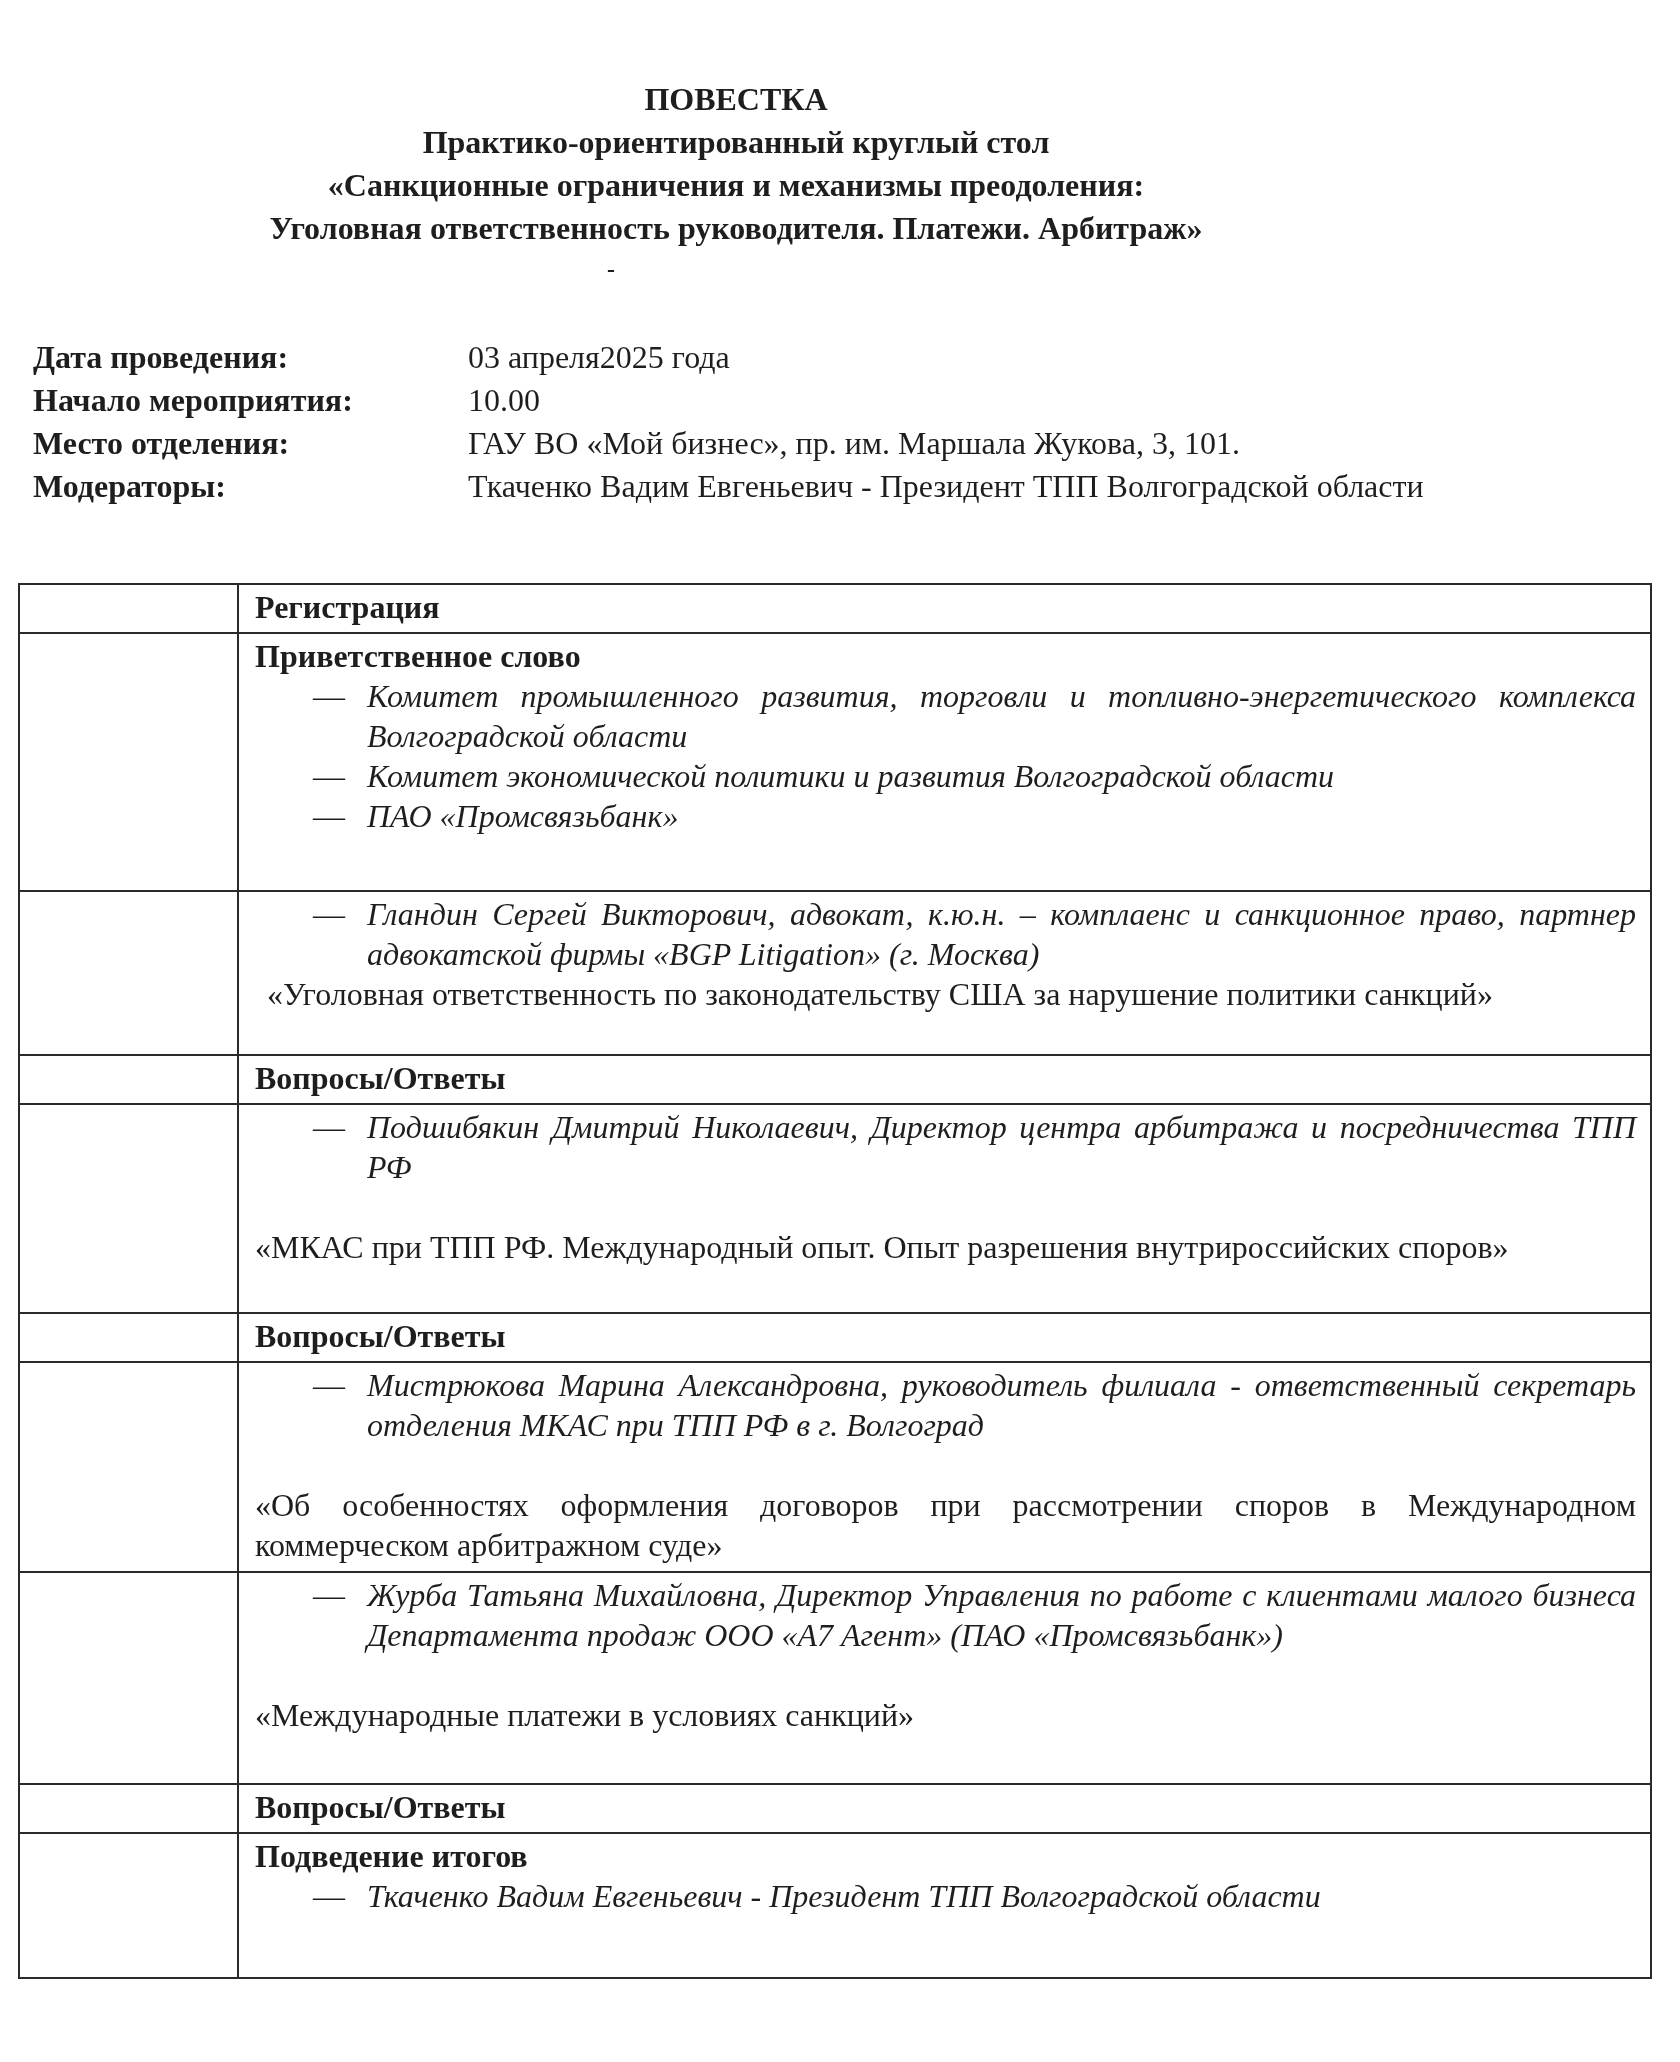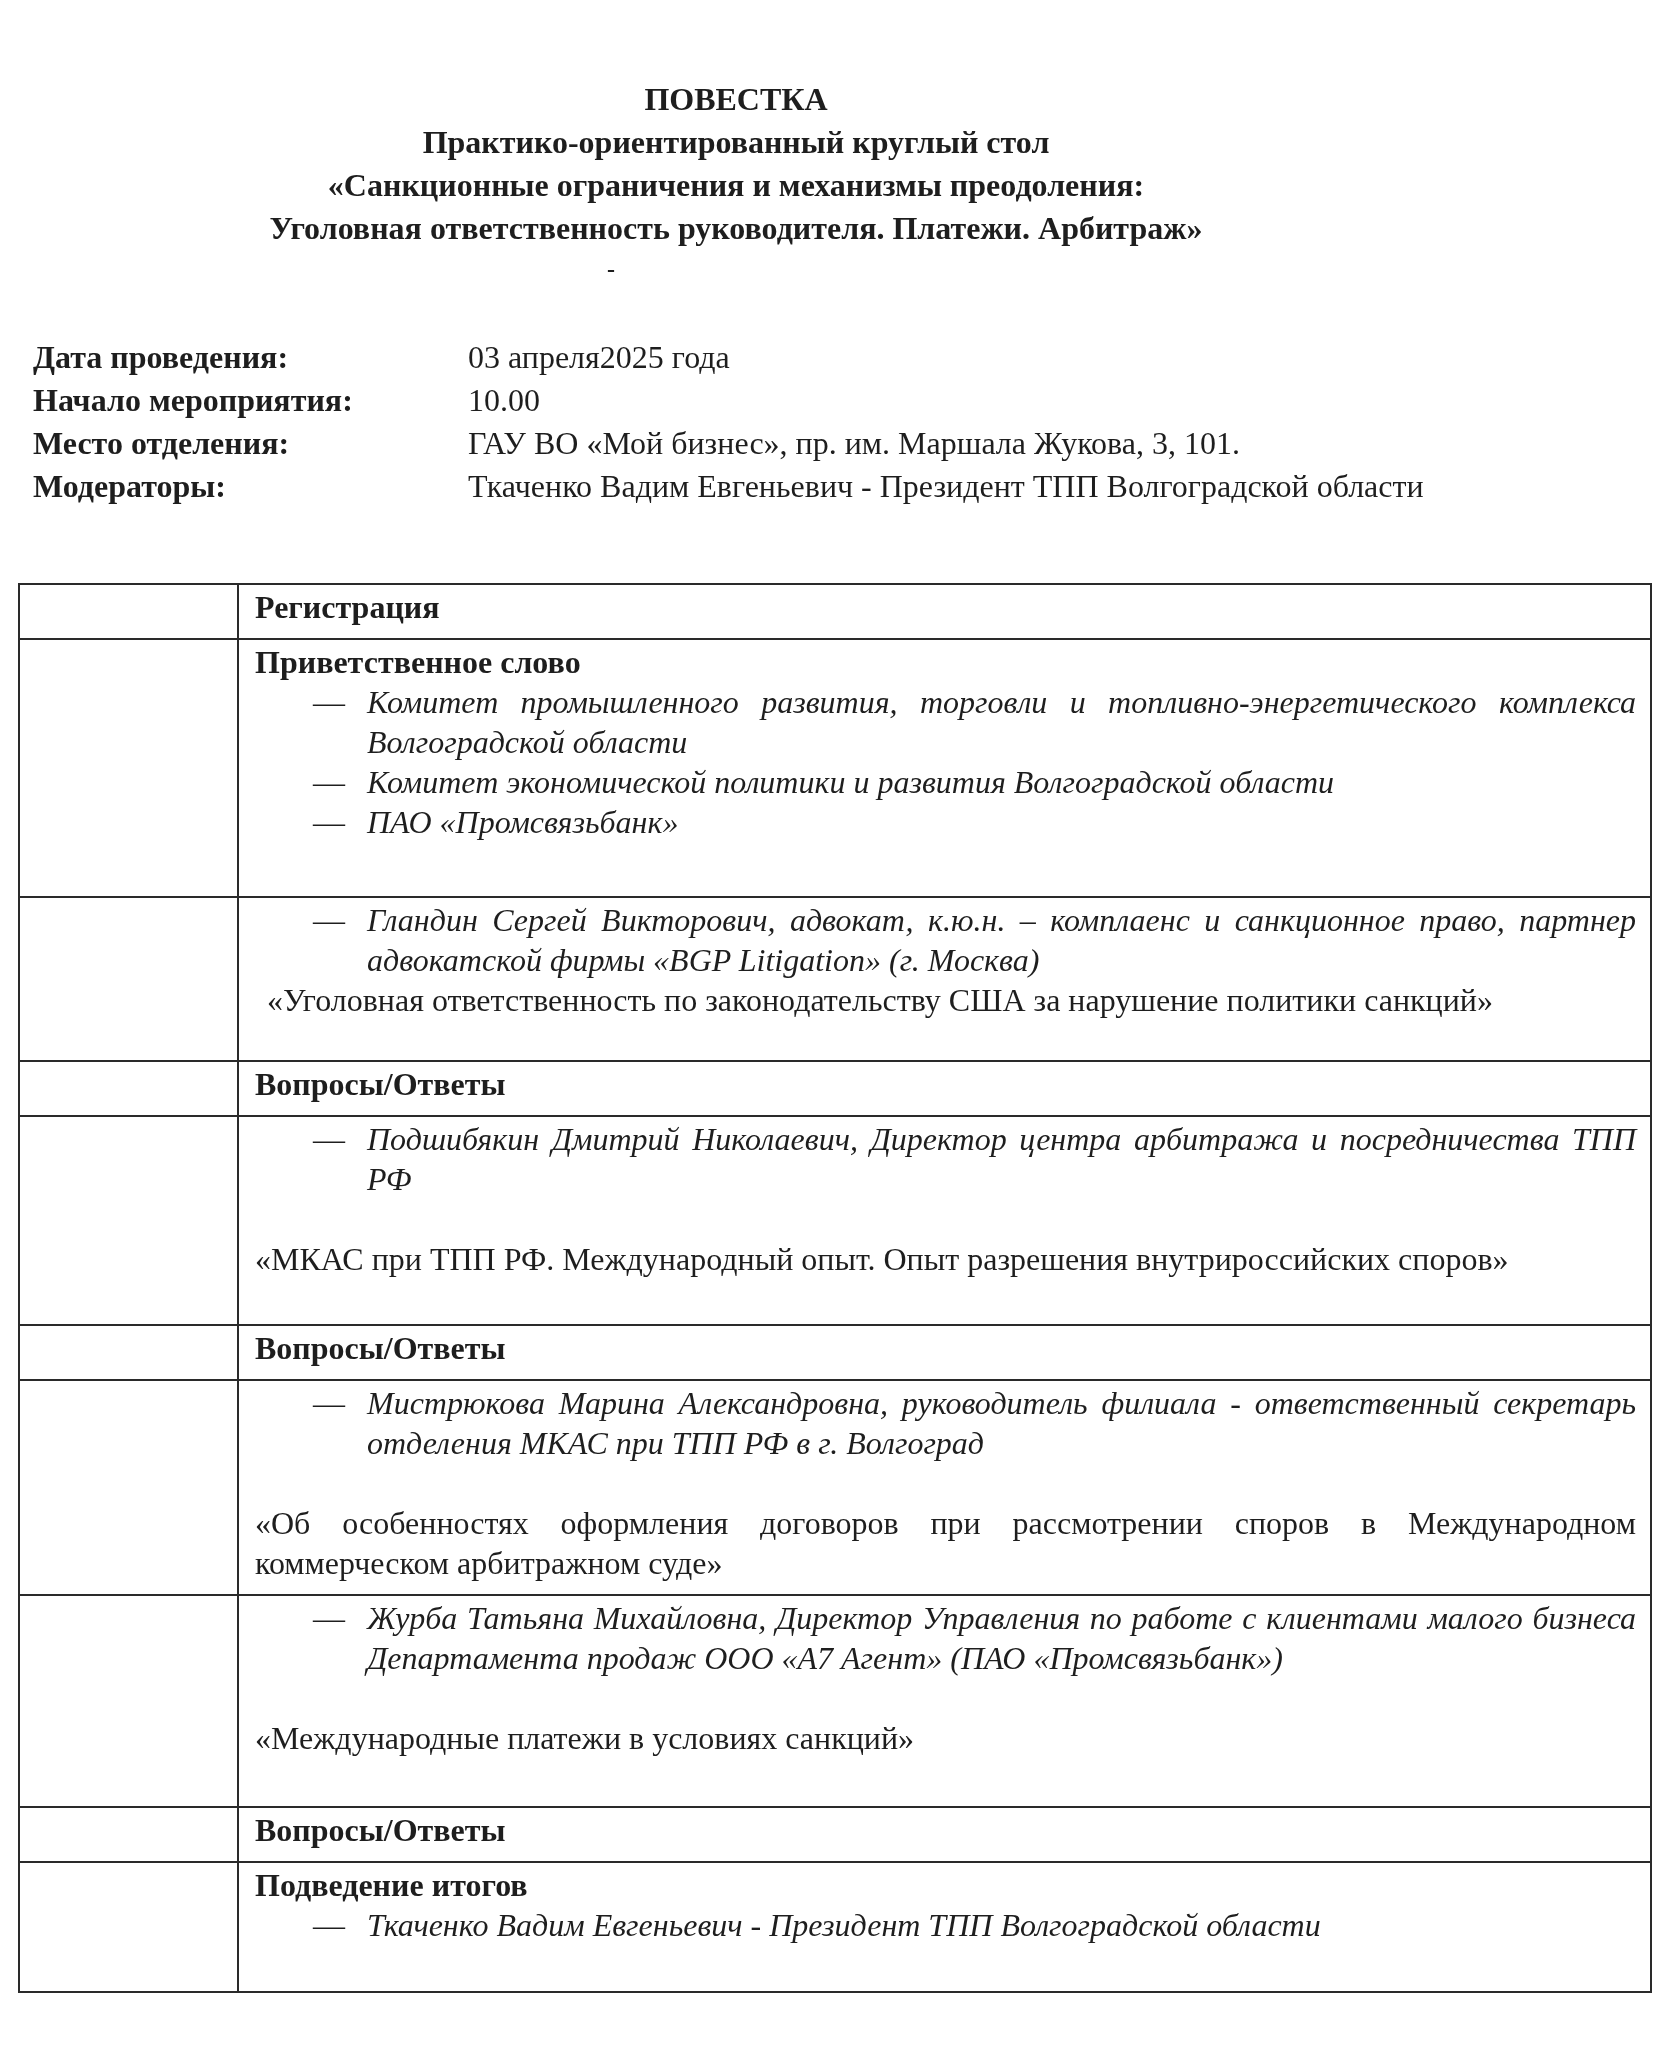--- a/index.html
+++ b/index.html
@@ -12,21 +12,21 @@
 
   .meta { position:absolute; left:33px; top:336px; font-size:32px; line-height:43px; }
   .meta-row { display:flex; height:43px; white-space:nowrap; }
   .meta-label { width:435px; font-weight:bold; }
   .meta-value { font-weight:normal; }
 
   .agenda { position:absolute; left:18px; top:583px; width:1634px; }
   .agenda table { border-collapse:collapse; width:100%; table-layout:fixed; }
   .agenda td { border:2px solid #2a2a2a; vertical-align:top; padding:0; font-size:32px; line-height:40px; }
   .agenda td.time { width:217px; }
-  .agenda td.content { padding:2px 14px 11px 16px; }
+  .agenda td.content { padding:2px 14px 5px 16px; }
   .row-head { font-weight:bold; }
   .speaker { display:flex; font-style:italic; text-align:justify; }
   .speaker .dash { width:112px; flex:none; text-align:right; padding-right:22px; box-sizing:border-box; font-style:normal; }
   .speaker .txt { flex:1; }
   .topic { text-align:justify; padding-left:12px; }
   .topic.tight { padding-left:0;margin-top:40px; }
 </style>
 </head>
 <body>
 
@@ -135,21 +135,21 @@
         </div>
         <div class="topic tight">«Международные платежи в условиях санкций»</div>
       </td>
     </tr>
     <tr style="height:44px">
       <td class="time"></td>
       <td class="content">
         <div class="row-head">Вопросы/Ответы</div>
       </td>
     </tr>
-    <tr style="height:130px">
+    <tr style="height:145px">
       <td class="time"></td>
       <td class="content">
         <div class="row-head">Подведение итогов</div>
         <div class="speaker">
           <span class="dash">—</span>
           <span class="txt">Ткаченко Вадим Евгеньевич - Президент ТПП Волгоградской области</span>
         </div>
       </td>
     </tr>
   </tbody>

